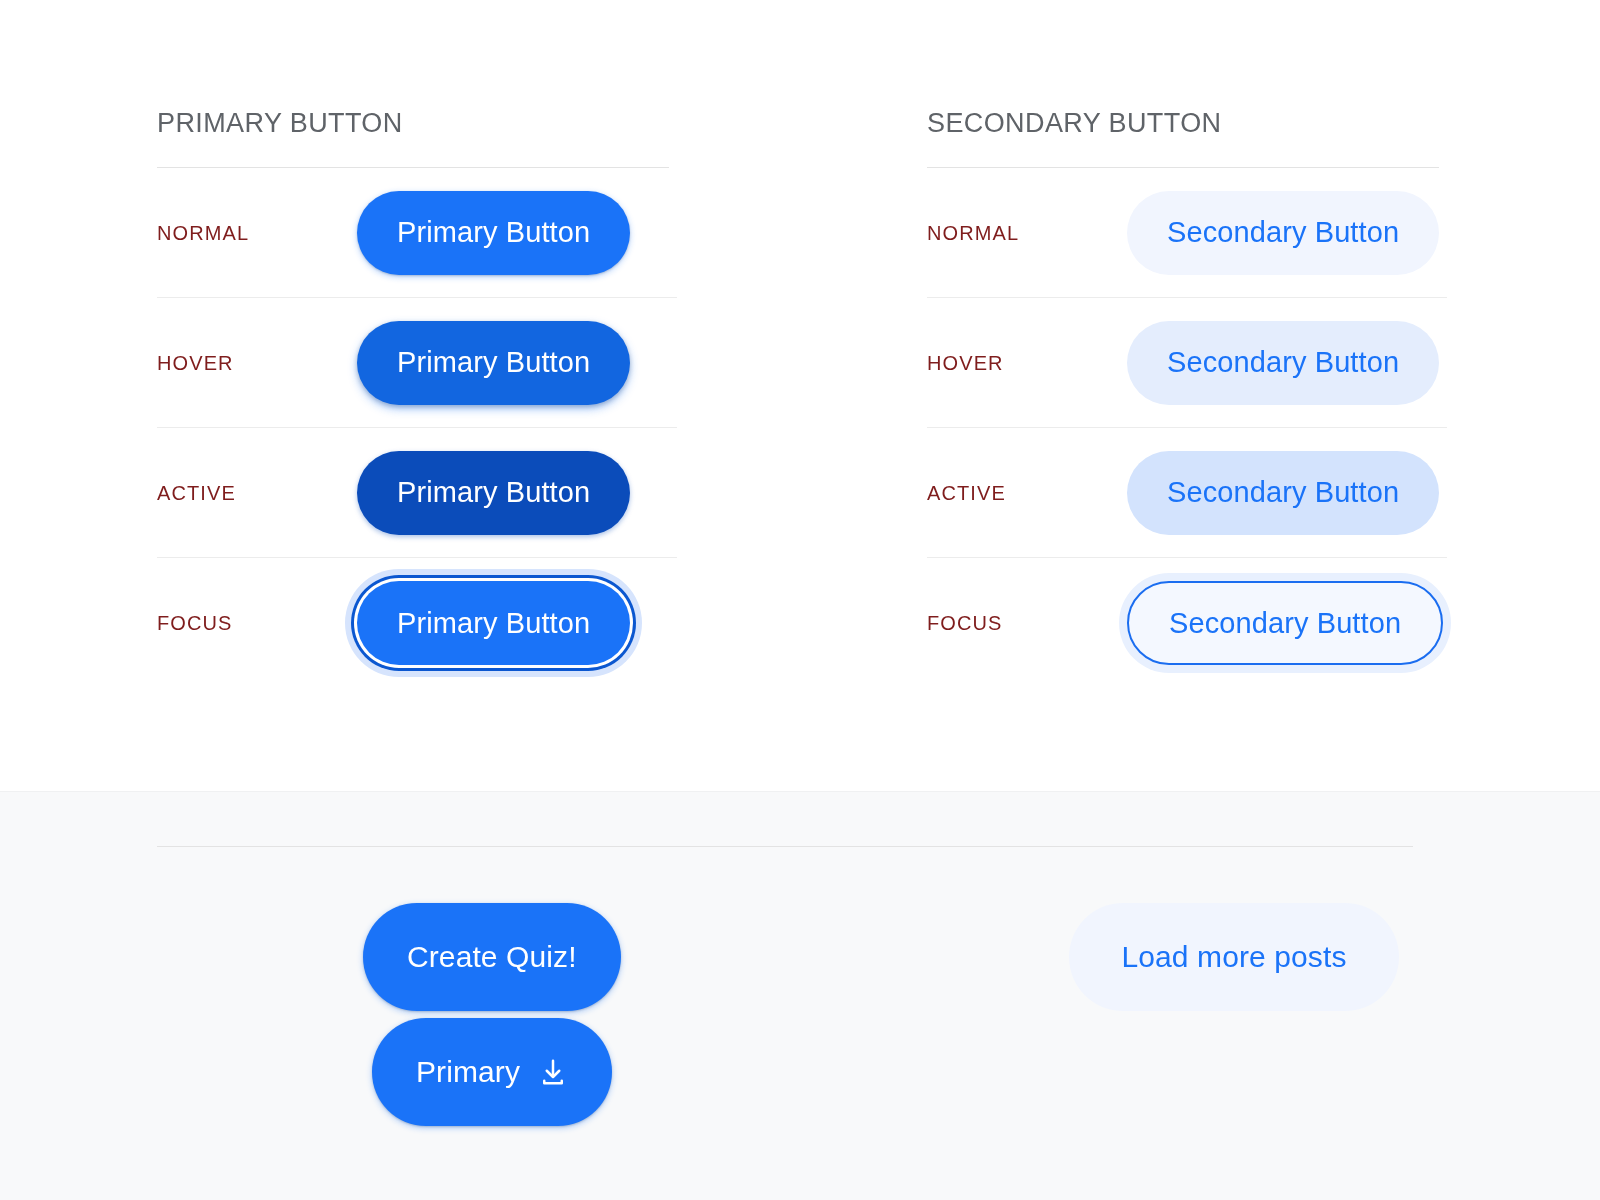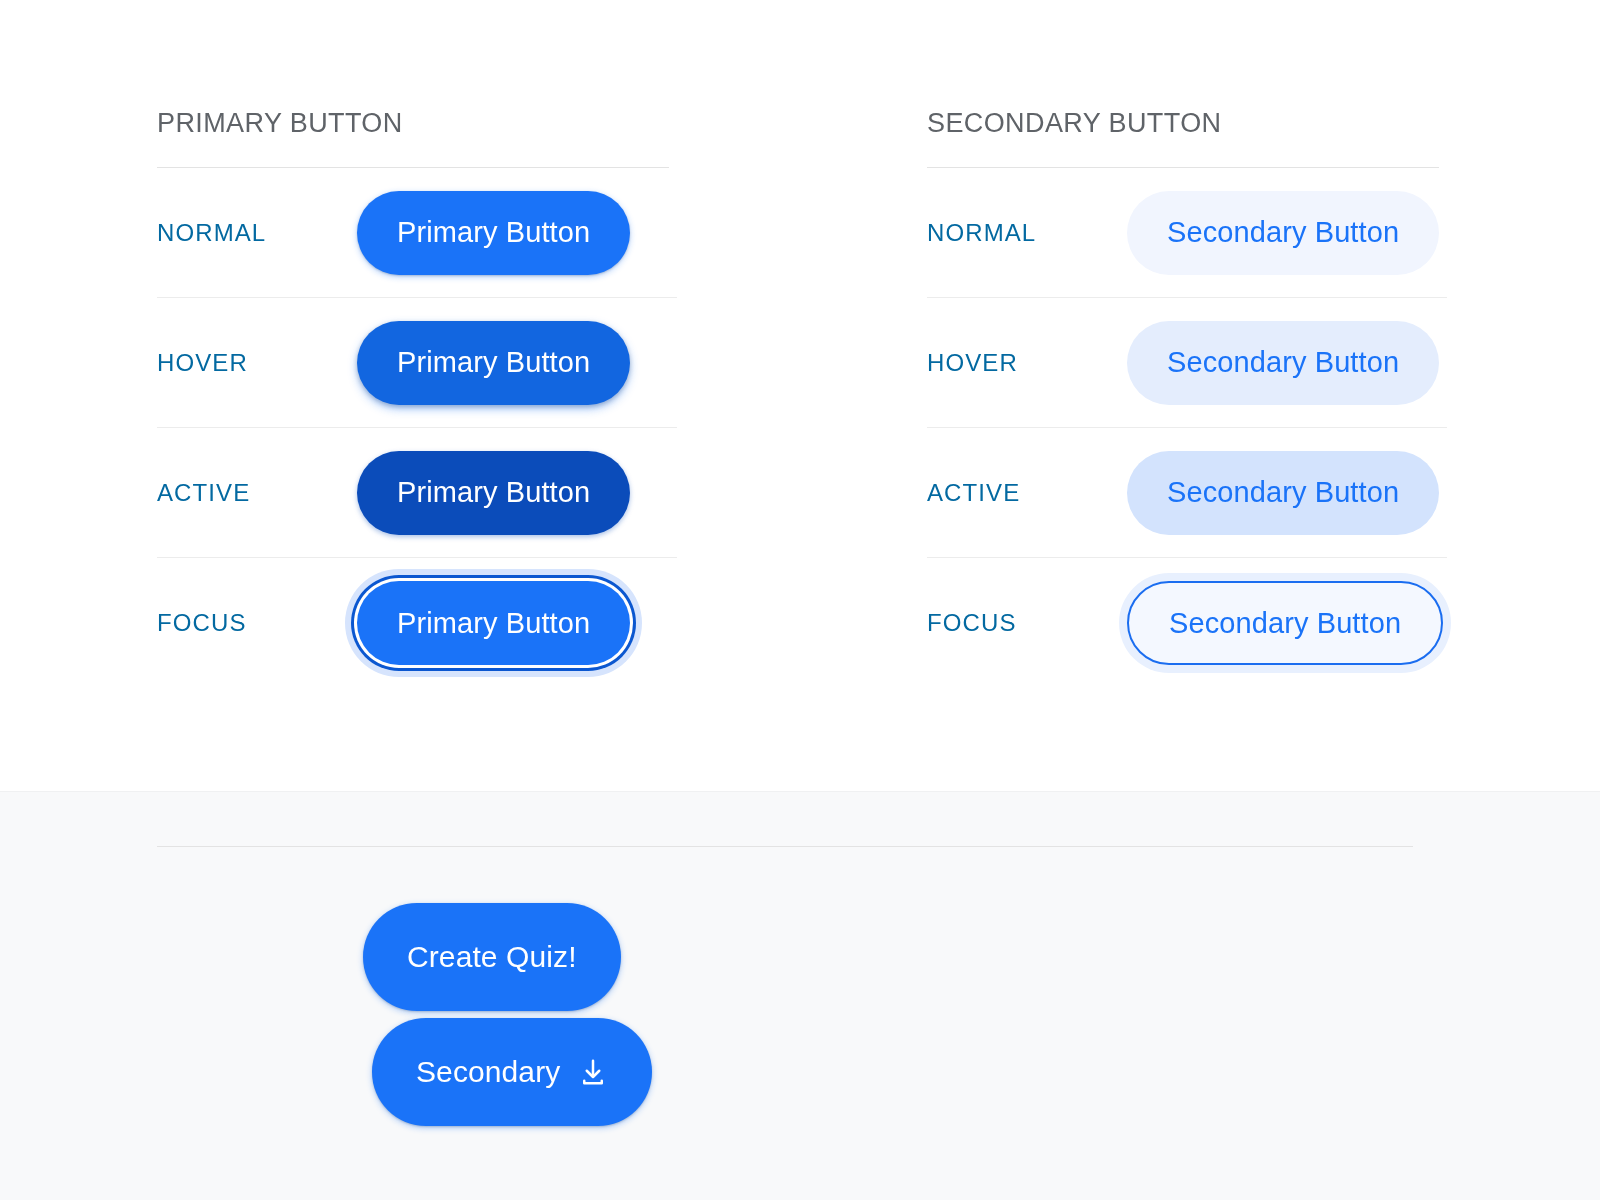--- a/index.html
+++ b/index.html
@@ -55,23 +55,23 @@
   .state-row {
     position: relative;
     height: 130px;
     display: flex;
     align-items: center;
     border-bottom: 1px solid #ececec;
   }
   .state-row:last-child { border-bottom: none; }
 
   .state-label {
-    font-size: 24px;
+    font-size: 20px;
     letter-spacing: 1.1px;
-    color: #0369a1;
+    color: #7f1d1d;
     width: 200px;
     flex: 0 0 200px;
     line-height: 1;
   }
   .btn-cell {
     flex: 1 1 auto;
     display: flex;
     align-items: center;
     justify-content: flex-start;
   }
@@ -239,30 +239,33 @@
       <div class="title-rule" style="width:1256px;"></div>
 
       <div class="usage-grid">
 
         <div class="usage-btn-wrap pos-create">
           <button class="btn btn-lg btn-primary">Create Quiz!</button>
         </div>
 
         <div class="usage-btn-wrap pos-download">
           <button class="btn btn-lg btn-primary">
-            <span>Secondary</span>
+            <span>Primary</span>
             <span class="icon">
               <svg width="30" height="30" viewBox="0 0 24 24" fill="none" stroke="#ffffff" stroke-width="2" stroke-linecap="round" stroke-linejoin="round">
                 <path d="M12 3 L12 15"></path>
                 <path d="M7 11 L12 16 L17 11"></path>
                 <path d="M5 19 L5 21 L19 21 L19 19"></path>
               </svg>
             </span>
           </button>
         </div>
 
+        <div class="usage-btn-wrap pos-load">
+          <button class="btn btn-lg btn-secondary btn-load">Load more posts</button>
+        </div>
 
 
       </div>
     </div>
   </div>
 
 </div>
 
 </body></html>

